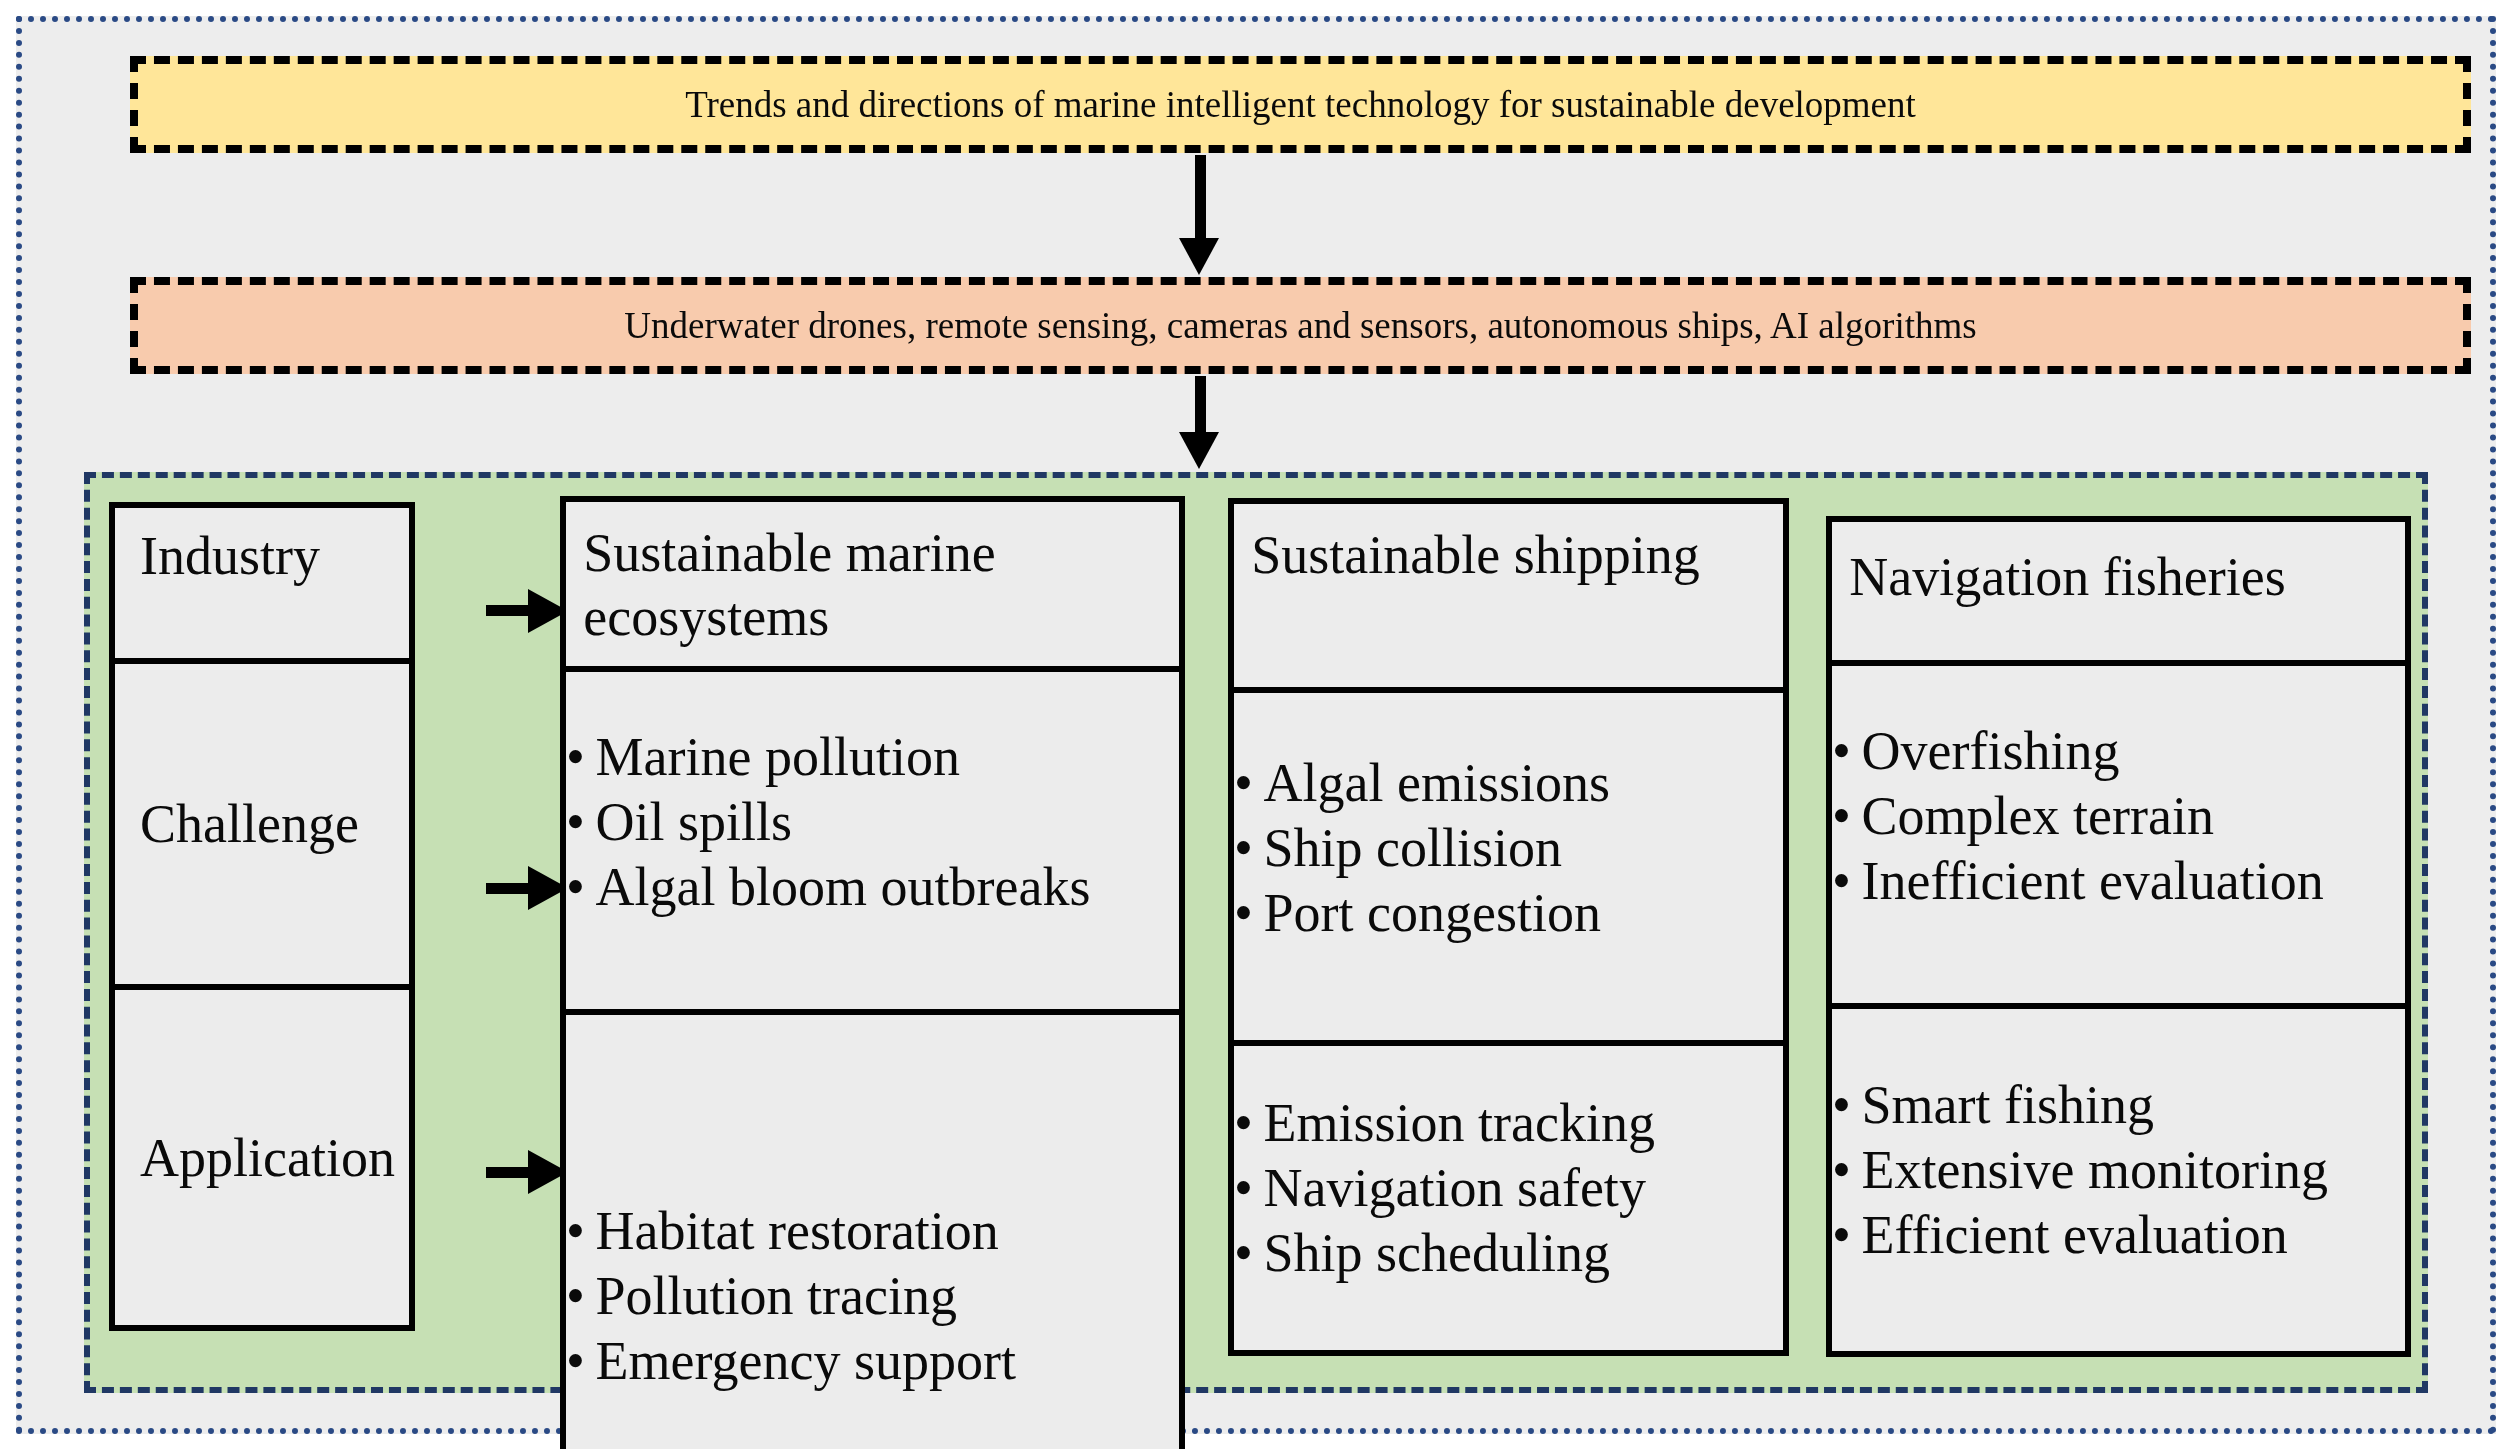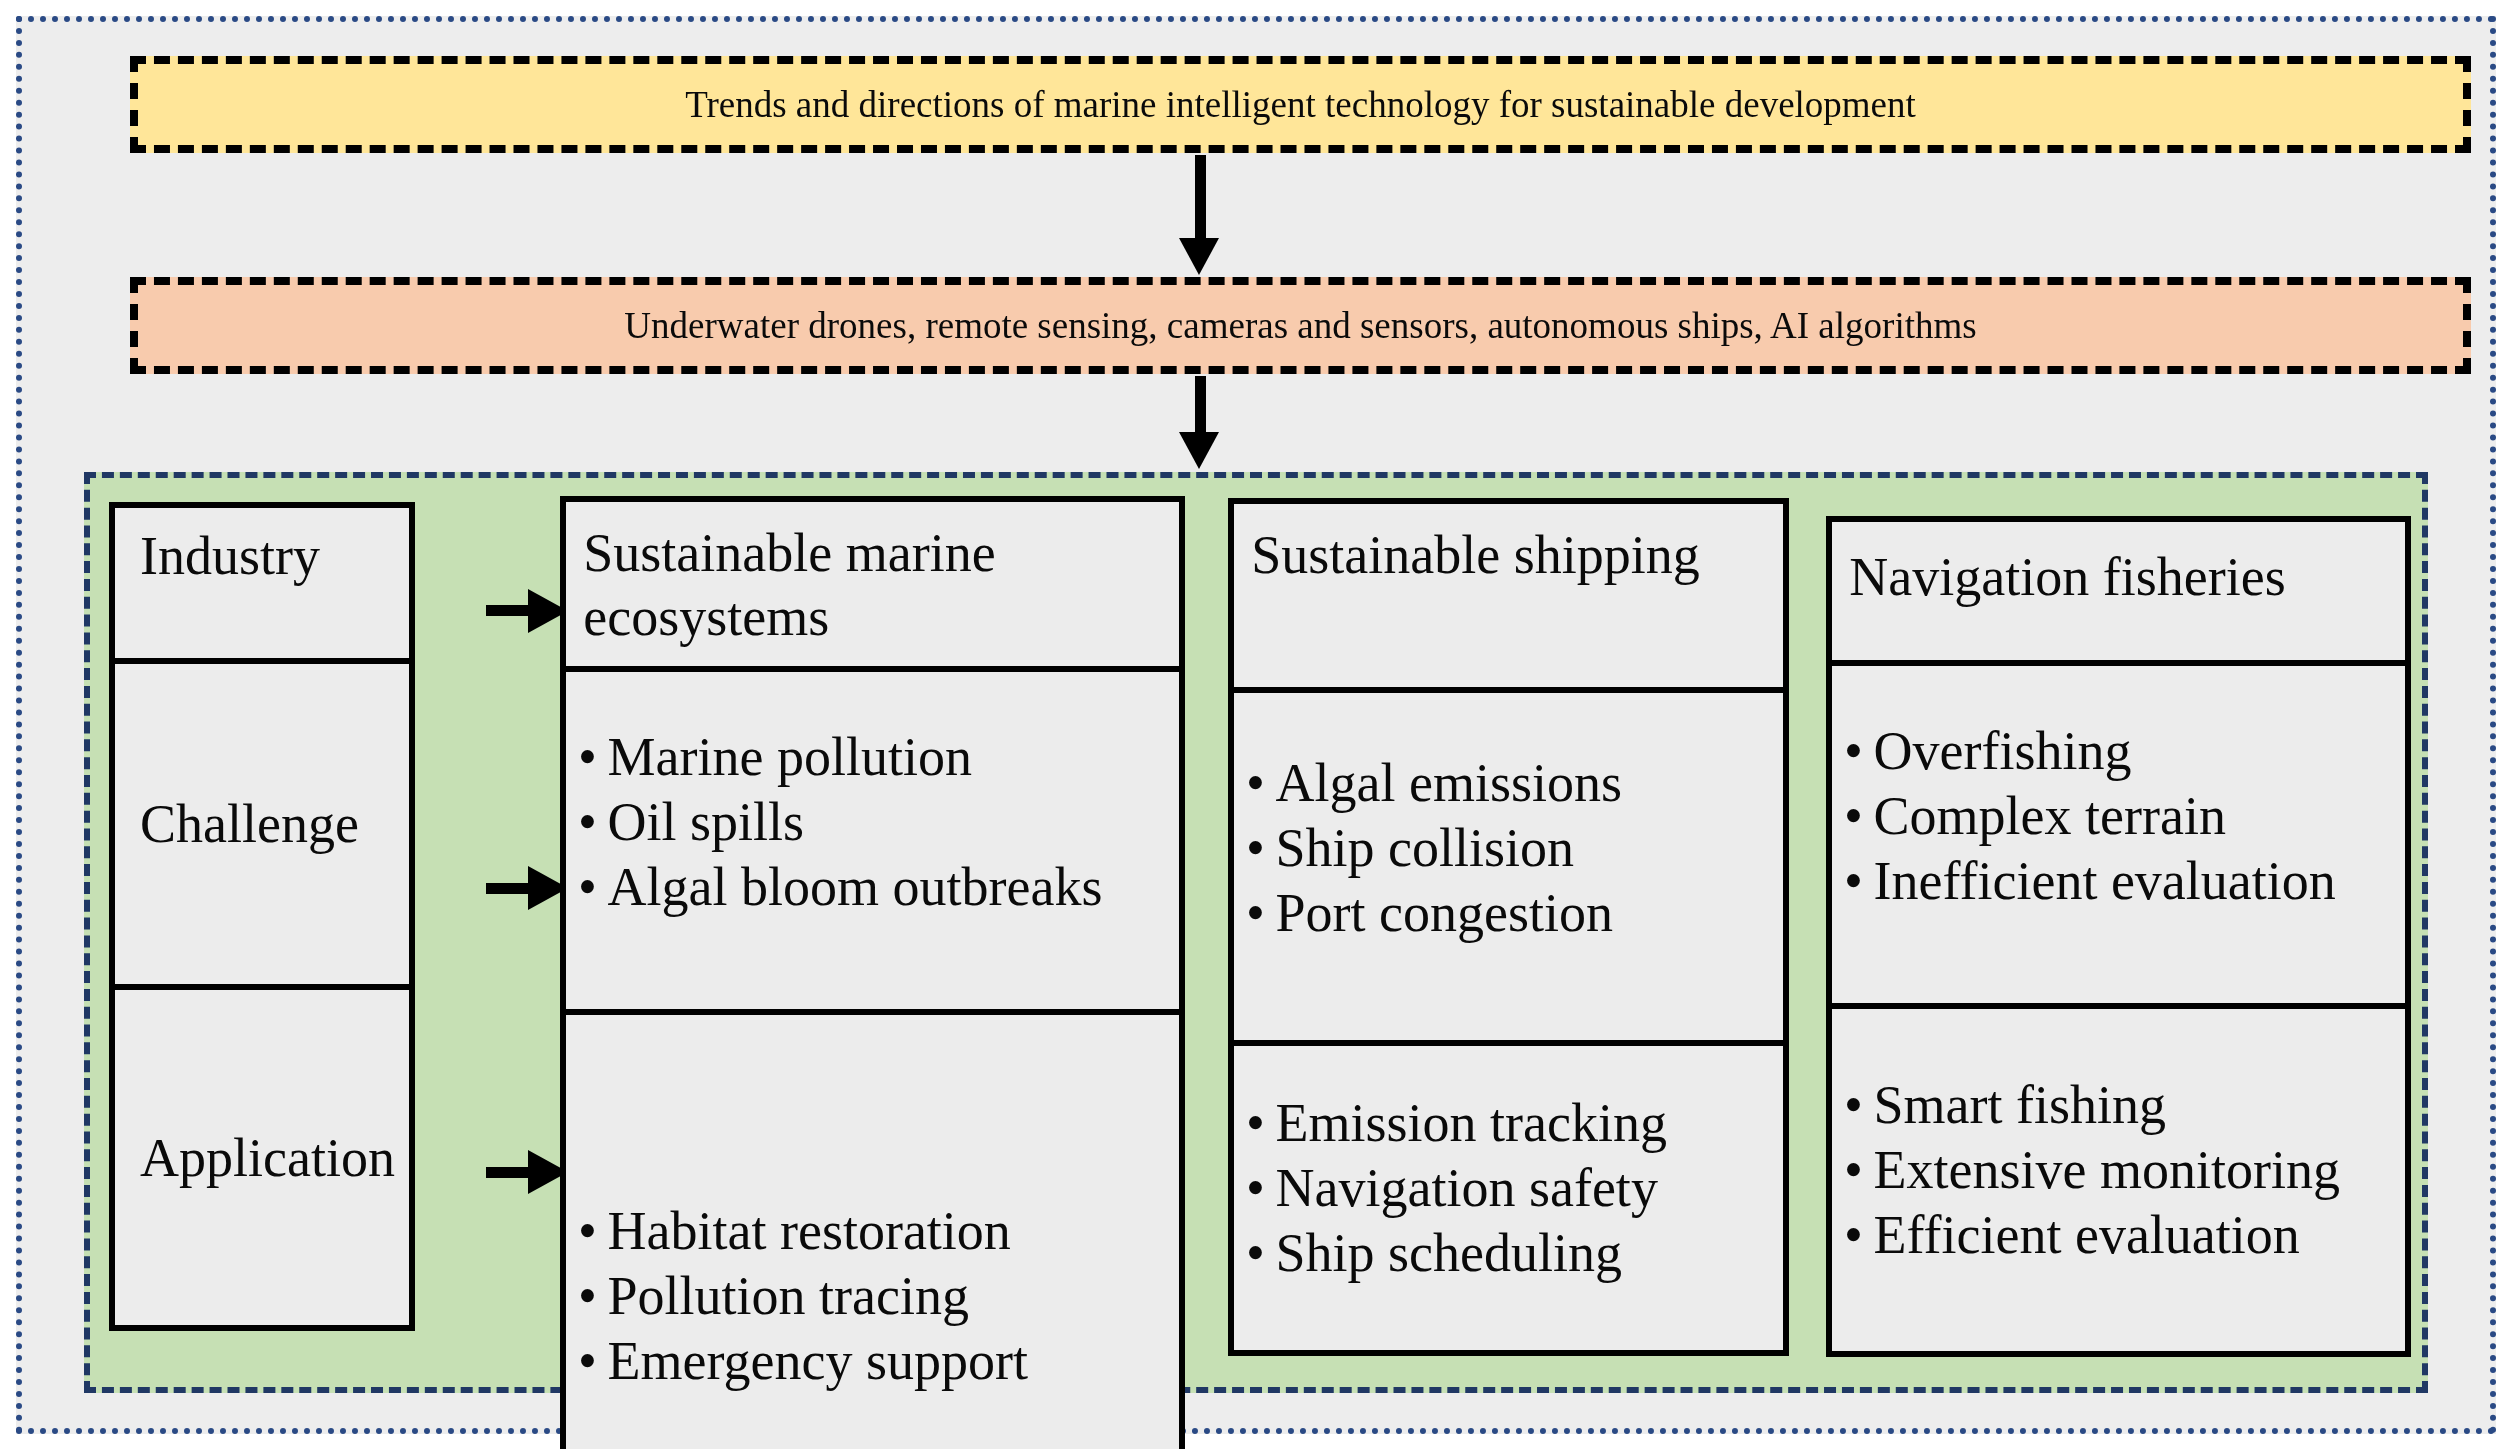--- a/index.html
+++ b/index.html
@@ -100,21 +100,21 @@
     font-size: 54px; line-height: 1.2;
     padding: 18.6px 17.3px 0 17.3px;
     border-bottom: 6px solid #000;
   }
   .col1 .cell-header { height: 170px; }
   .col2 .cell-header { height: 189px; }
   .col3 .cell-header { height: 144px; padding-top: 22.6px; }
 
   .cell-list {
     display: flex; flex-direction: column; justify-content: center;
-    padding-left: 12px; padding-right: 5.3px;
+    padding-right: 5.3px;
   }
   .cell-challenge { border-bottom: 6px solid #000; padding-bottom: 37px; }
   .col1 .cell-challenge { height: 343px; }
   .col2 .cell-challenge { height: 353px; }
   .col3 .cell-challenge { height: 343px; }
   .cell-application { flex: 1; padding-bottom: 20px; }
 
   .cell-list ul { list-style: none; }
   .cell-list li {
     font-size: 54px; line-height: 65px;

